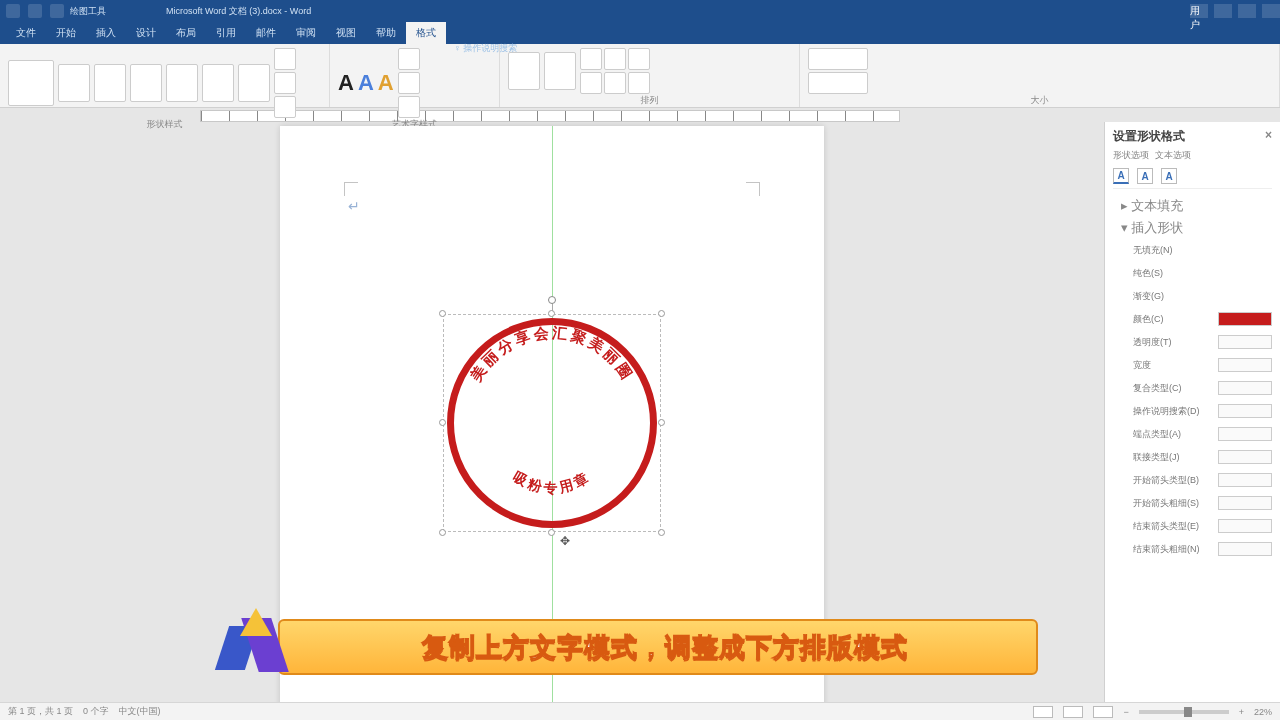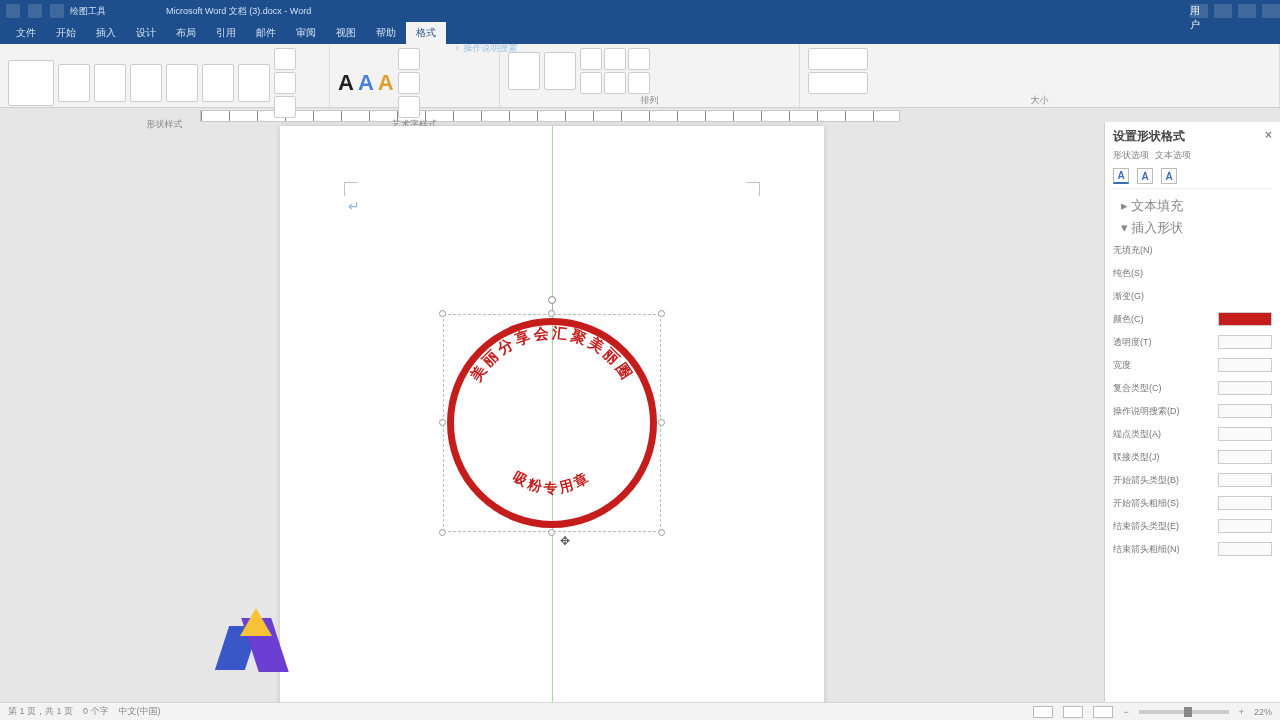--- a/index.html
+++ b/index.html
@@ -66,21 +66,21 @@
 .arc-text text{fill:#c51c1c;font-size:15px;font-weight:bold;letter-spacing:3px;}
 
 
 .pane { width:176px; background:#fff; border-left:1px solid #d0d0d0; padding:6px 8px; font-size:10px; color:#555; }
 .pane h3 { font-size:12px; color:#444; margin-bottom:4px; font-weight:600;}
 .pane .close{float:right;color:#888;}
 .pane .sub { font-size:9px; color:#888; margin-bottom:6px; display:flex; gap:6px;}
 .pane .tabs{display:flex;gap:8px;margin-bottom:8px;border-bottom:1px solid #eee;padding-bottom:4px;}
 .pane .tabs span{width:16px;height:16px;border:1px solid #bbb;display:flex;align-items:center;justify-content:center;font-weight:bold;color:#3a6fb7;}
 .pane .row{display:flex;justify-content:space-between;align-items:center;height:20px;margin:3px 0;color:#777;}
-.pane .row .lab{font-size:9px;}
+.pane .row .lab{font-size:9px;margin-left:20px;}
 .pane .row .ctl{width:54px;height:14px;border:1px solid #ccc;background:#fafafa;}
 .pane .sect{margin-top:4px;color:#888;font-size:13px;margin-left:8px;}
 .pane .tri::before{content:"▸ ";color:#888;}
 .pane .tri.open::before{content:"▾ ";}
 
 
 .caption-wrap{position:absolute;left:216px;bottom:34px;display:flex;align-items:center;z-index:5;}
 .logo{width:78px;height:78px;position:relative;margin-right:-16px;z-index:6;}
 .logo::before{content:"";position:absolute;left:6px;top:18px;width:30px;height:44px;background:#3957c9;transform:skewX(-18deg);}
 .logo::after{content:"";position:absolute;left:34px;top:10px;width:30px;height:54px;background:#6b3fd1;transform:skewX(18deg);}
@@ -292,20 +292,23 @@
         <span class="lab">结束箭头粗细(N)</span>
         <span class="ctl"></span>
       </div>
   </div>
 </div>
 
 <div class="caption-wrap">
   <div class="logo">
       <div class="tri"></div>
     </div>
+  <div class="caption">
+    <span>复制上方文字模式，调整成下方排版模式</span>
+  </div>
 </div>
 
 <div class="statusbar">
   <span>第 1 页，共 1 页</span>
   <span>0 个字</span>
   <span>中文(中国)</span>
   <span class="sp"></span>
   <span class="vbtn"></span>
   <span class="vbtn"></span>
   <span class="vbtn"></span>

